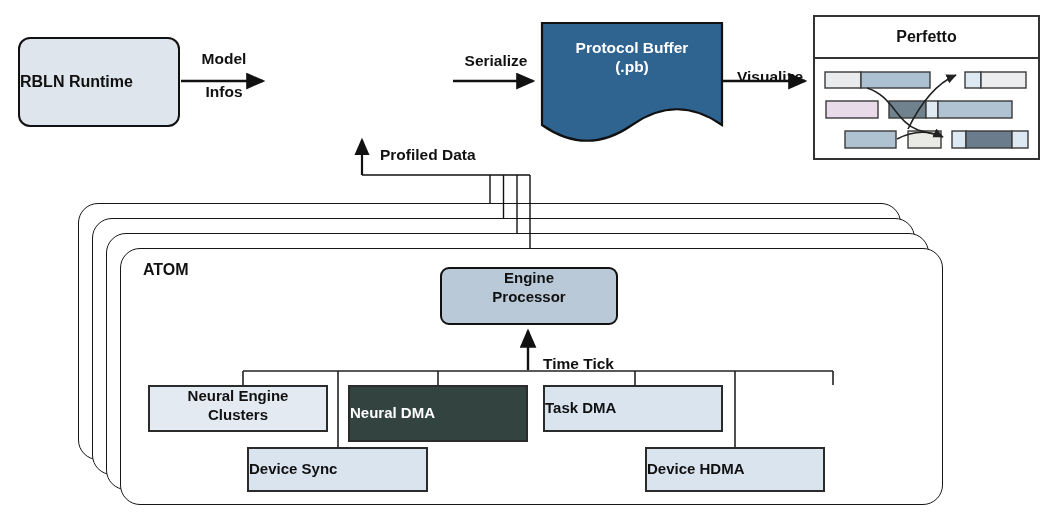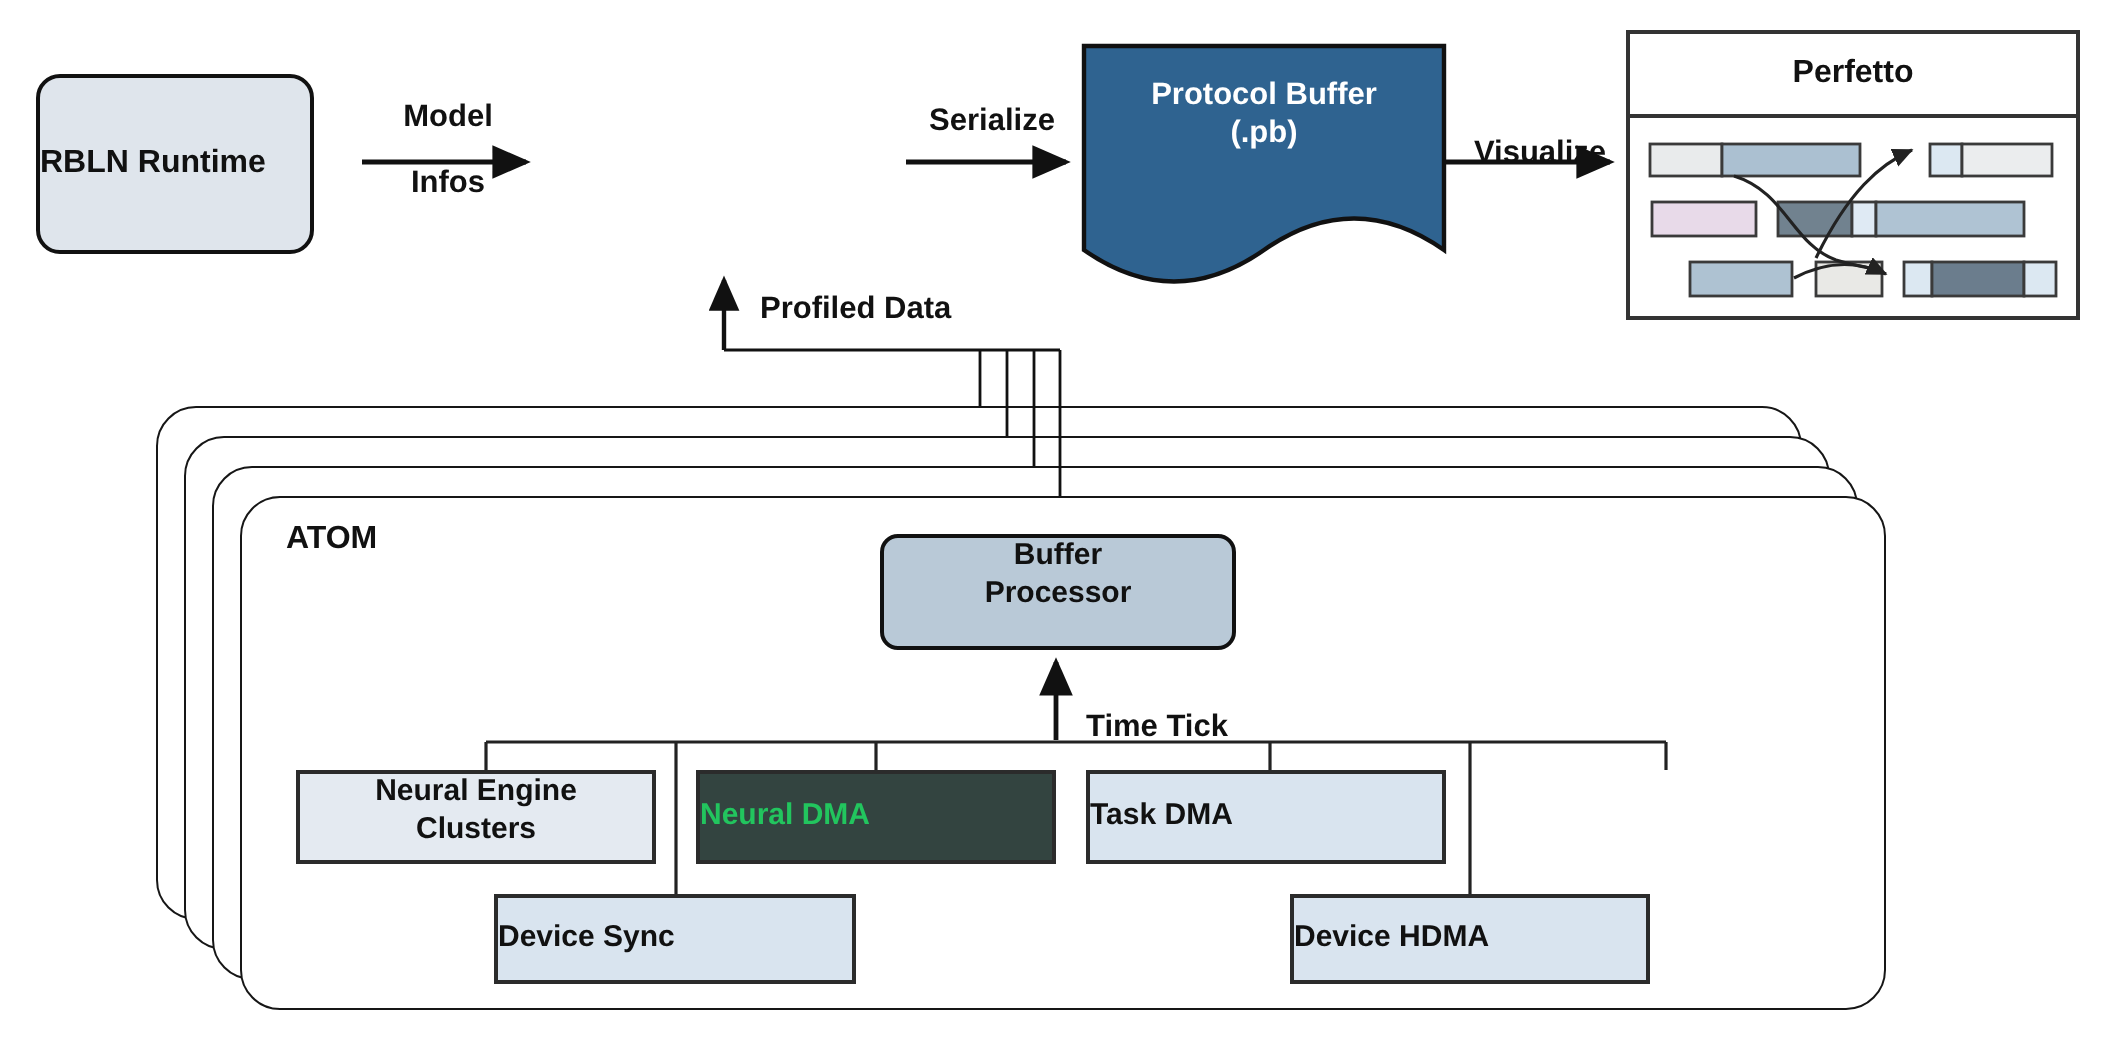--- a/index.html
+++ b/index.html
@@ -26,21 +26,21 @@
 </head>
 <body>
 
 <div id="stage">
 
   <div class="card" style="left:78px;top:203px;z-index:1"></div>
   <div class="card" style="left:92px;top:218px;z-index:1"></div>
   <div class="card" style="left:106px;top:233px;z-index:1"></div>
   <div class="card" style="left:120px;top:248px;z-index:2"></div>
 
-  <div class="box rounded z3" style="left:18px;top:37px;width:139px;height:90px;background:#dfe5ec;font-size:16px;">
+  <div class="box rounded z3" style="left:18px;top:37px;width:162px;height:90px;background:#dfe5ec;font-size:16px;">
     <span>RBLN Runtime</span>
   </div>
 
 
   <svg class="z3" style="position:absolute;left:540px;top:21px;" width="186" height="128" viewBox="0 0 186 128">
     <path d="M2,2 L182,2 L182,104 C152,83 122,83 92,104 C62,125 32,125 2,104 Z" fill="#2f6390" stroke="#111" stroke-width="2.2"></path>
   </svg>
   <div class="box z3" style="left:542px;top:38px;width:180px;height:52px;color:#fff;font-size:15.5px;flex-direction:column;">
     <span class="lbl2">Protocol Buffer</span>
     <span class="lbl2">(.pb)</span>
@@ -52,30 +52,30 @@
 
   <div class="flow-label" style="left:190px;top:50px;width:68px;">Model</div>
   <div class="flow-label" style="left:190px;top:83px;width:68px;">Infos</div>
   <div class="flow-label" style="left:450px;top:52px;width:92px;">Serialize</div>
   <div class="flow-label" style="left:722px;top:68px;width:96px;">Visualize</div>
   <div class="flow-label" style="left:380px;top:146px;width:120px;text-align:left;">Profiled Data</div>
 
   <div class="flow-label z3" style="left:143px;top:261px;width:80px;text-align:left;font-size:16px;">ATOM</div>
 
   <div class="box z3" style="left:440px;top:267px;width:178px;height:58px;background:#b9c9d7;border:2px solid #111;border-radius:9px;font-size:15px;flex-direction:column;">
-    <span class="lbl2">Buffer</span>
+    <span class="lbl2">Engine</span>
     <span class="lbl2">Processor</span>
   </div>
   <div class="flow-label z3" style="left:543px;top:331px;width:90px;text-align:left;margin-top:24px;">Time Tick</div>
 
   <div class="box sq z3" style="left:148px;top:385px;width:180px;height:47px;background:#e4eaf1;font-size:15px;flex-direction:column;">
     <span class="lbl2">Neural Engine</span>
     <span class="lbl2">Clusters</span>
   </div>
-  <div class="box sq z3" style="left:348px;top:385px;width:180px;height:47px;background:#334440;color:#22c55e;font-size:15px;">
+  <div class="box sq z3" style="left:348px;top:385px;width:180px;height:57px;background:#334440;color:#ffffff;font-size:15px;">
     <span>Neural DMA</span>
   </div>
   <div class="box sq z3" style="left:543px;top:385px;width:180px;height:47px;background:#d9e4ef;font-size:15px;">
     <span>Task DMA</span>
   </div>
 
   <div class="box sq z3" style="left:247px;top:447px;width:181px;height:45px;background:#d9e4ef;font-size:15px;">
     <span>Device Sync</span>
   </div>
   <div class="box sq z3" style="left:645px;top:447px;width:180px;height:45px;background:#d9e4ef;font-size:15px;">

